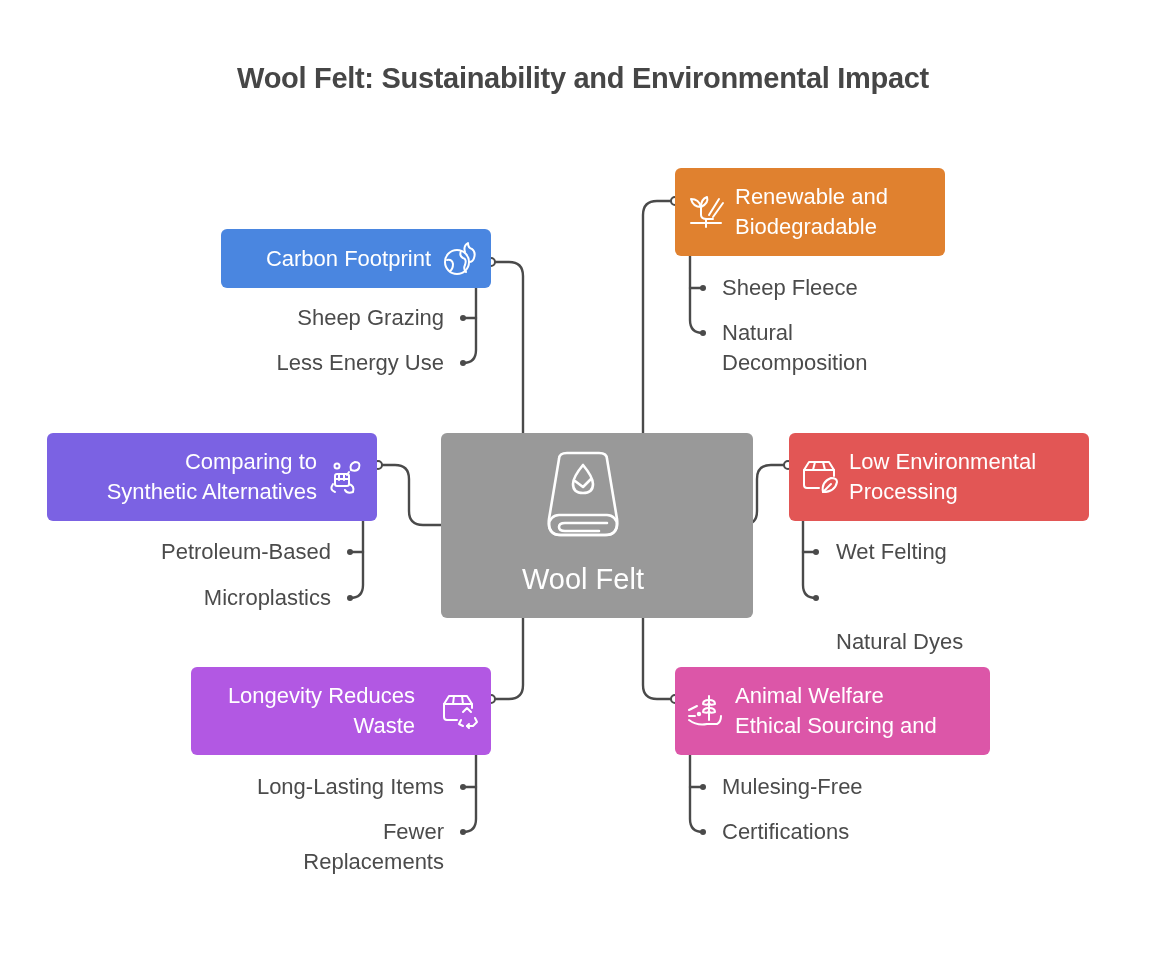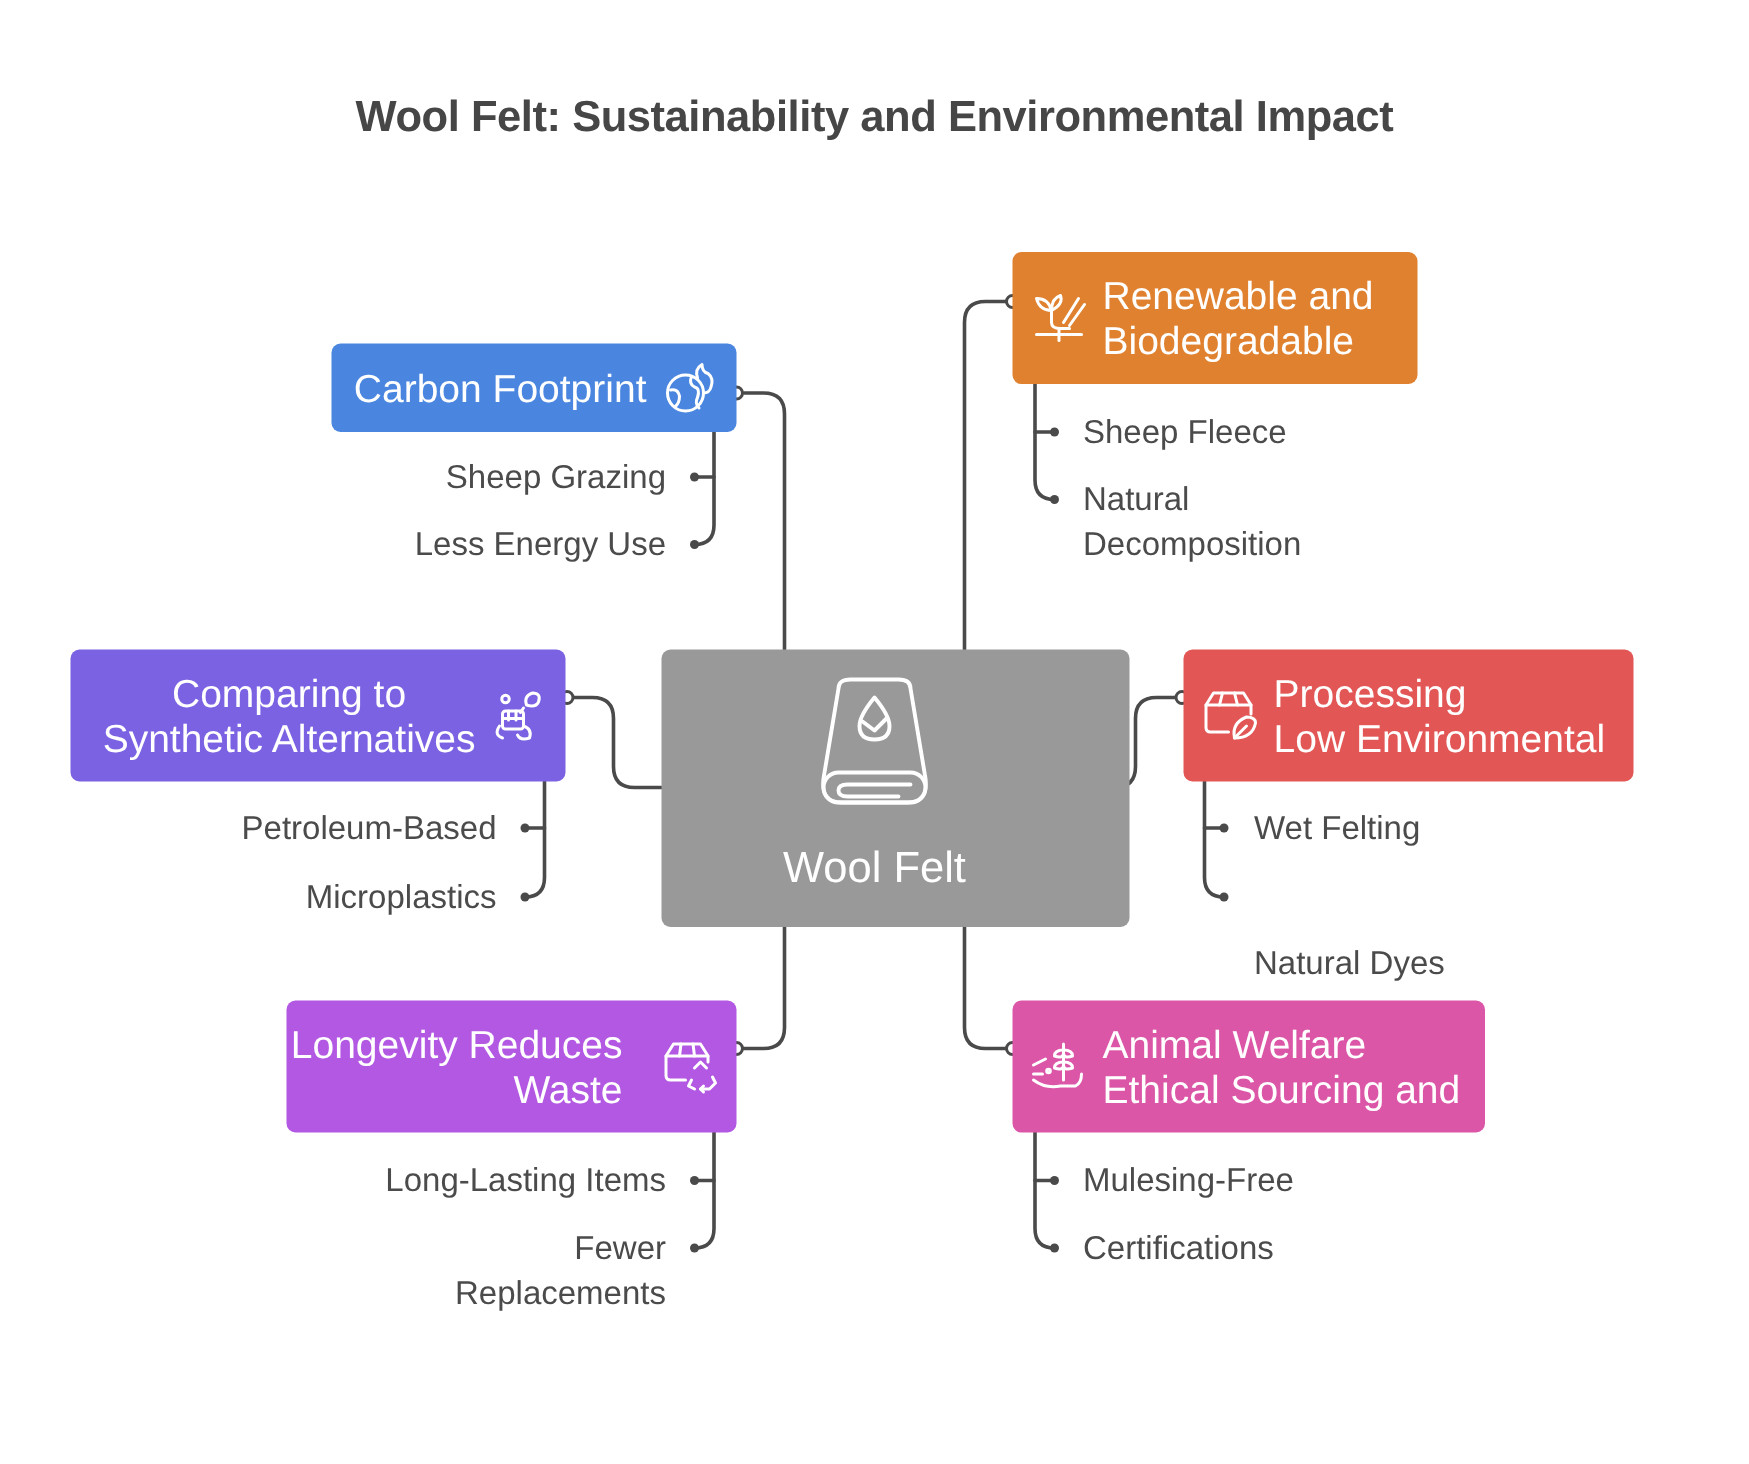--- a/index.html
+++ b/index.html
@@ -1,21 +1,21 @@
 <!DOCTYPE html>
 <html><head>
   <meta charset="utf-8">
   <style>
     html, body { margin: 0; padding: 0; background: #ffffff; }
     body { width: 1166px; height: 976px; position: relative; overflow: hidden;
            font-family: "Liberation Sans", "DejaVu Sans", sans-serif; color: #4a4a4a; }
     .title { position: absolute; left: 0; top: 62px; width: 1166px; text-align: center;
              font-size: 29px; font-weight: bold; color: #464646; letter-spacing: -0.3px; }
     svg.links { position: absolute; left: 0; top: 0; width: 1166px; height: 976px; }
-    .node { position: absolute; border-radius: 6px; color: #ffffff; font-size: 26px;
+    .node { position: absolute; border-radius: 6px; color: #ffffff; font-size: 22px;
             line-height: 30px; display: flex; align-items: center; box-sizing: border-box; }
     .node.left { justify-content: flex-end; text-align: right; padding-right: 12px; }
     .node.right { justify-content: flex-start; text-align: left; padding-left: 12px; }
     .node .label { display: block; }
     .node .ico { width: 38px; height: 38px; flex: 0 0 38px; display: flex;
                  align-items: center; justify-content: center; }
     .node.left .ico { margin-left: 10px; }
     .node.right .ico { margin-right: 10px; }
     .center { position: absolute; left: 441px; top: 433px; width: 284px; height: 185px;
               background: #999999; border-radius: 6px; color: #fff; padding-left: 28px; }
@@ -129,21 +129,21 @@
     <span style="display:block">Renewable and</span>
     <span style="display:block">Biodegradable</span>
   </span>
 </div>
 <div class="leaf r" style="left:722px; top:273px;">Sheep Fleece</div>
 <div class="leaf r" style="left:722px; top:318px;">
   <span style="display:block">Natural</span>
   <span style="display:block">Decomposition</span>
 </div>
 
-<div class="node left" style="left:47px; top:433px; width:330px; height:88px; background:#7B62E3;text-align:center;">
+<div class="node left" style="left:47px; top:433px; width:330px; height:88px; background:#7B62E3;">
   <span class="label">
     <span style="display:block">Comparing to</span>
     <span style="display:block">Synthetic Alternatives</span>
   </span>
   <span class="ico">
     <svg width="38" height="38" viewBox="0 0 38 38" fill="none" stroke="#fff" stroke-width="2" stroke-linecap="round" stroke-linejoin="round">
       <circle cx="10" cy="8" r="2.5"></circle>
       <path d="M24 12 Q22 6 28 4 Q34 4 32 10 Q30 14 24 12 Z"></path>
       <path d="M22 14 L20 17"></path>
       <rect x="8" y="16" width="14" height="12" rx="2"></rect>
@@ -160,22 +160,22 @@
   <span class="ico">
     <svg width="38" height="38" viewBox="0 0 38 38" fill="none" stroke="#fff" stroke-width="2" stroke-linecap="round" stroke-linejoin="round">
       <path d="M18 30 L6 30 Q3 30 3 27 L3 12 L8 4 L28 4 L33 12 L33 18"></path>
       <path d="M3 12 L33 12"></path>
       <path d="M14 4 L12 12 M22 4 L24 12"></path>
       <path d="M22 34 Q20 24 30 20 Q36 20 36 24 Q34 34 22 34 Z"></path>
       <path d="M22 34 L30 26"></path>
     </svg>
   </span>
   <span class="label">
+    <span style="display:block">Low Environmental</span>
     <span style="display:block">Processing</span>
-    <span style="display:block">Low Environmental</span>
   </span>
 </div>
 <div class="leaf r" style="left:836px; top:537px;">Wet Felting</div>
 <div class="leaf r" style="left:836px; top:583px;margin-top:44px;">Natural Dyes</div>
 
 <div class="node left" style="left:191px; top:667px; width:300px; height:88px; background:#B258E3;gap:16px;">
   <span class="label">
     <span style="display:block">Longevity Reduces</span>
     <span style="display:block">Waste</span>
   </span>

